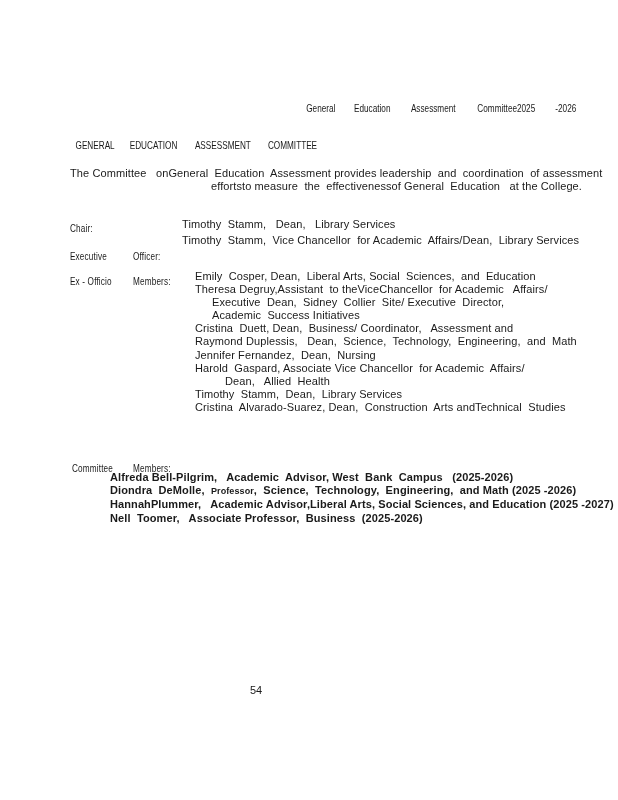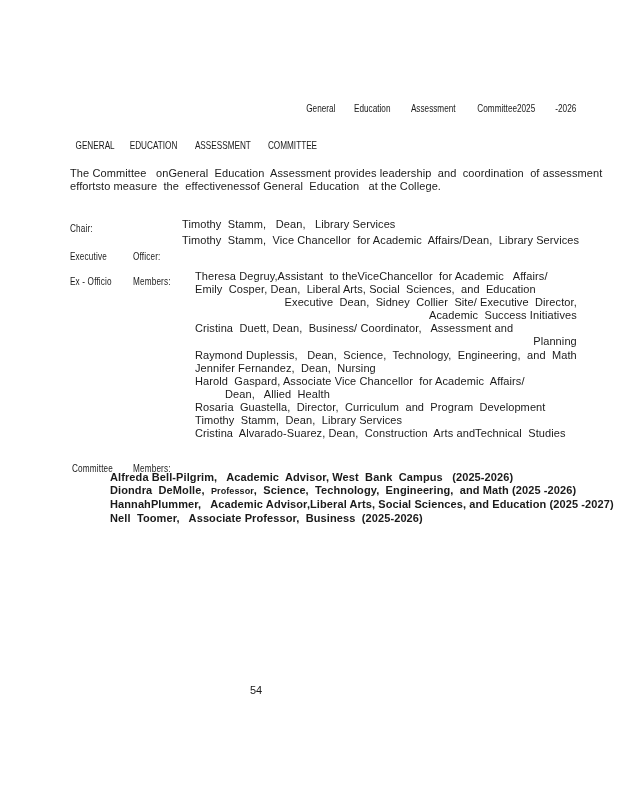--- a/index.html
+++ b/index.html
@@ -50,28 +50,28 @@
   }
   .doc-title span {
     display: inline-block;
     transform: scaleX(0.78);
     transform-origin: 50% 50%;
     white-space: pre;
   }
   .intro {
     top: 167px; left: 70px; width: 512px;
   }
-  .intro div { white-space: pre; }
+  .intro div { white-space: pre; text-align: right; }
   .label-col-1 { left: 70px; }
   .label-col-2 { left: 133px; }
   .label-col-3 { left: 158px; }
   .value-col   { left: 182px; }
   .exo-lines   { top: 270px; left: 195px; }
   .indent-0 { padding-left: 0; }
-  .indent-1 { padding-left: 17px; text-align: right; }
+  .indent-1 { padding-left: 17px; }
   .indent-2 { padding-left: 30px; }
   .cm-lines { top: 471px; left: 110px; }
   .cm-lines .body-text { line-height: 13.2px; font-weight: bold; }
   .small-inline { font-size: 9px; }
   .page-number {
     top: 684px; left: 0; width: 512px;
     text-align: center;
     font-size: 11px;
   }
 </style>
@@ -116,31 +116,29 @@
   </div>
   <div class="abs value-col body-text pre" style="top:234px">Timothy  Stamm,  Vice Chancellor  for Academic  Affairs/Dean,  Library Services</div>
 
   <div class="abs label-col-1" style="top:271px">
     <span class="condensed">Ex - Officio</span>
   </div>
   <div class="abs label-col-2" style="top:271px">
     <span class="condensed">Members:</span>
   </div>
   <div class="abs exo-lines">
+    <div class="body-text pre indent-0">Emily  Cosper, Dean,  Liberal Arts, Social  Sciences,  and  Education</div>
     <div class="body-text pre indent-0">Theresa Degruy,Assistant  to theViceChancellor  for Academic   Affairs/</div>
-    <div class="body-text pre indent-0">Emily  Cosper, Dean,  Liberal Arts, Social  Sciences,  and  Education</div>
     <div class="body-text pre indent-1">Executive  Dean,  Sidney  Collier  Site/ Executive  Director,</div>
     <div class="body-text pre indent-1">Academic  Success Initiatives</div>
     <div class="body-text pre indent-0">Cristina  Duett, Dean,  Business/ Coordinator,   Assessment and</div>
-    <div class="body-text pre indent-1">Planning</div>
     <div class="body-text pre indent-0">Raymond Duplessis,   Dean,  Science,  Technology,  Engineering,  and  Math</div>
     <div class="body-text pre indent-0">Jennifer Fernandez,  Dean,  Nursing</div>
     <div class="body-text pre indent-0">Harold  Gaspard, Associate Vice Chancellor  for Academic  Affairs/</div>
     <div class="body-text pre indent-2">Dean,   Allied  Health</div>
-    <div class="body-text pre indent-0">Rosaria  Guastella,  Director,  Curriculum  and  Program  Development</div>
     <div class="body-text pre indent-0">Timothy  Stamm,  Dean,  Library Services</div>
     <div class="body-text pre indent-0">Cristina  Alvarado-Suarez, Dean,  Construction  Arts andTechnical  Studies</div>
   </div>
 
   <div class="abs" style="top:458px; left:72px">
     <span class="condensed">Committee</span>
   </div>
   <div class="abs label-col-2" style="top:458px">
     <span class="condensed">Members:</span>
   </div>

